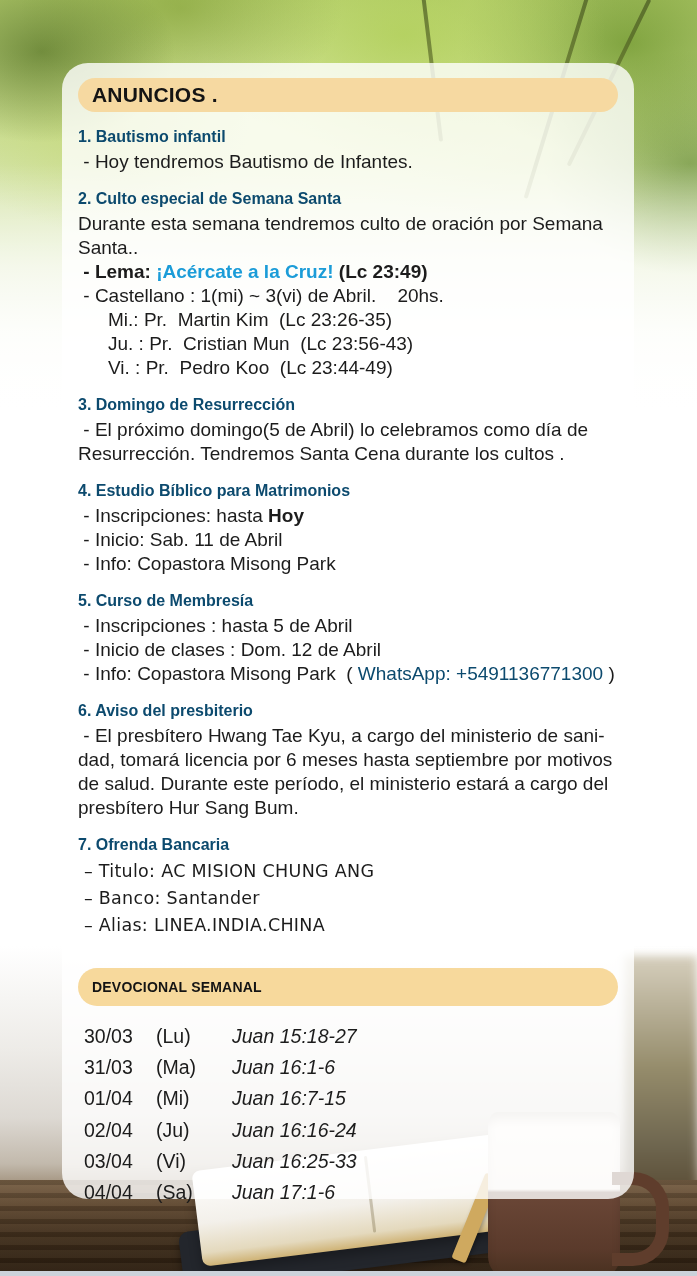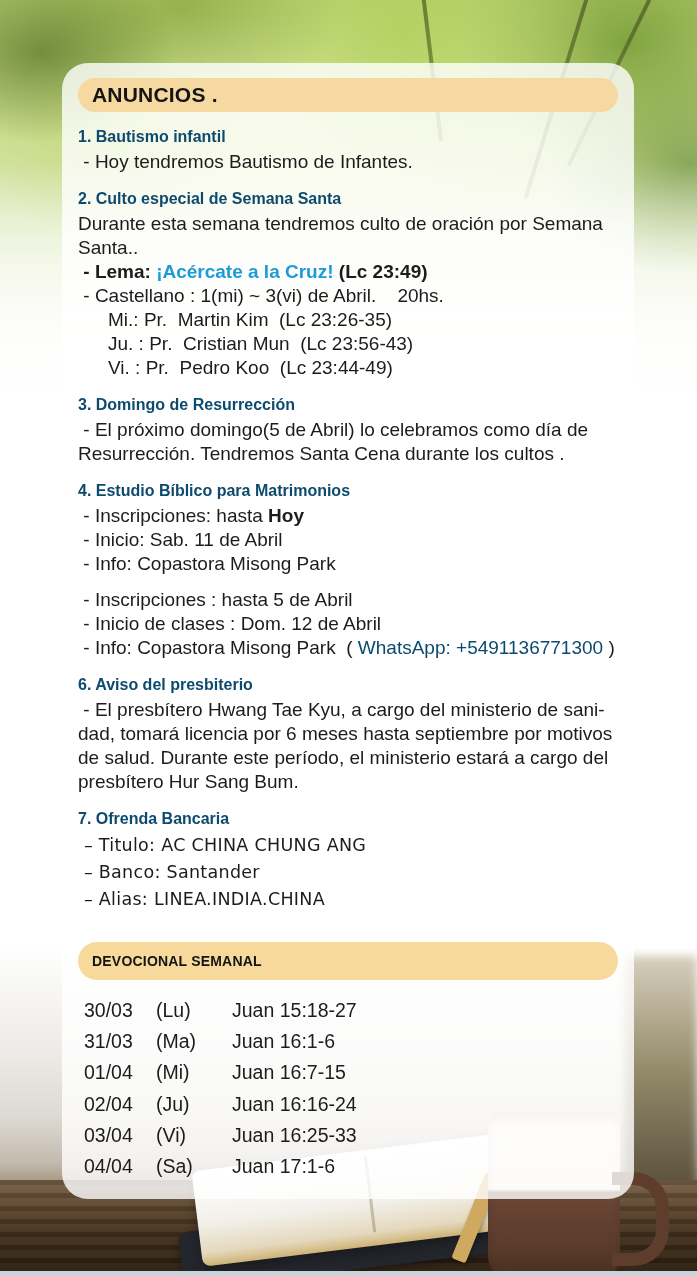--- a/index.html
+++ b/index.html
@@ -62,21 +62,21 @@
   .line{font-size:19px;line-height:24px;white-space:pre-wrap;}
   .indent{padding-left:30px;}
   .b{font-weight:bold;}
   .blue{color:#1b9cd8;font-weight:bold;}
   .green{color:#0c4a6e;}
   .s7line{font-family:"DejaVu Sans",sans-serif;font-size:17.5px;line-height:27px;letter-spacing:.3px;white-space:pre-wrap;}
   .dev-table{margin:15px 0 0 6px;}
   .dev-row{display:flex;align-items:center;height:31.2px;font-size:19.5px;}
   .c-date{width:72px;}
   .c-day{width:76px;}
-  .c-read{flex:1;}
+  .c-read{flex:1;font-style:italic;}
 </style>
 </head>
 <body>
 
 <div class="page">
 
   <div class="bg-top">
     <div class="stem stem1"></div>
     <div class="stem stem2"></div>
     <div class="stem stem3"></div>
@@ -123,36 +123,37 @@
     </div>
 
     <div class="sec">
       <div class="heading">4. Estudio Bíblico para Matrimonios</div>
       <div class="line"><span> - Inscripciones: hasta </span><span class="b">Hoy</span></div>
       <div class="line"> - Inicio: Sab. 11 de Abril</div>
       <div class="line"> - Info: Copastora Misong Park</div>
     </div>
 
     <div class="sec">
+      <div class="heading">5. Curso de Membresía</div>
       <div class="line"> - Inscripciones : hasta 5 de Abril</div>
       <div class="line"> - Inicio de clases : Dom. 12 de Abril</div>
       <div class="line"><span> - Info: Copastora Misong Park  ( </span><span class="green">WhatsApp: +5491136771300</span><span> )</span></div>
     </div>
 
     <div class="sec">
       <div class="heading">6. Aviso del presbiterio</div>
       <div class="line"> - El presbítero Hwang Tae Kyu, a cargo del ministerio de sani-</div>
       <div class="line">dad, tomará licencia por 6 meses hasta septiembre por motivos</div>
       <div class="line">de salud. Durante este período, el ministerio estará a cargo del</div>
       <div class="line">presbítero Hur Sang Bum.</div>
     </div>
 
     <div class="sec">
       <div class="heading">7. Ofrenda Bancaria</div>
-      <div class="s7line"> – Titulo: AC CHINA CHUNG ANG</div>
+      <div class="s7line"> – Titulo: AC MISION CHUNG ANG</div>
       <div class="s7line"> – Banco: Santander</div>
       <div class="s7line"> – Alias: LINEA.INDIA.CHINA</div>
     </div>
 
     <div class="pill dev">
       <span>DEVOCIONAL SEMANAL</span>
     </div>
 
     <div class="dev-table">
       <div class="dev-row">

